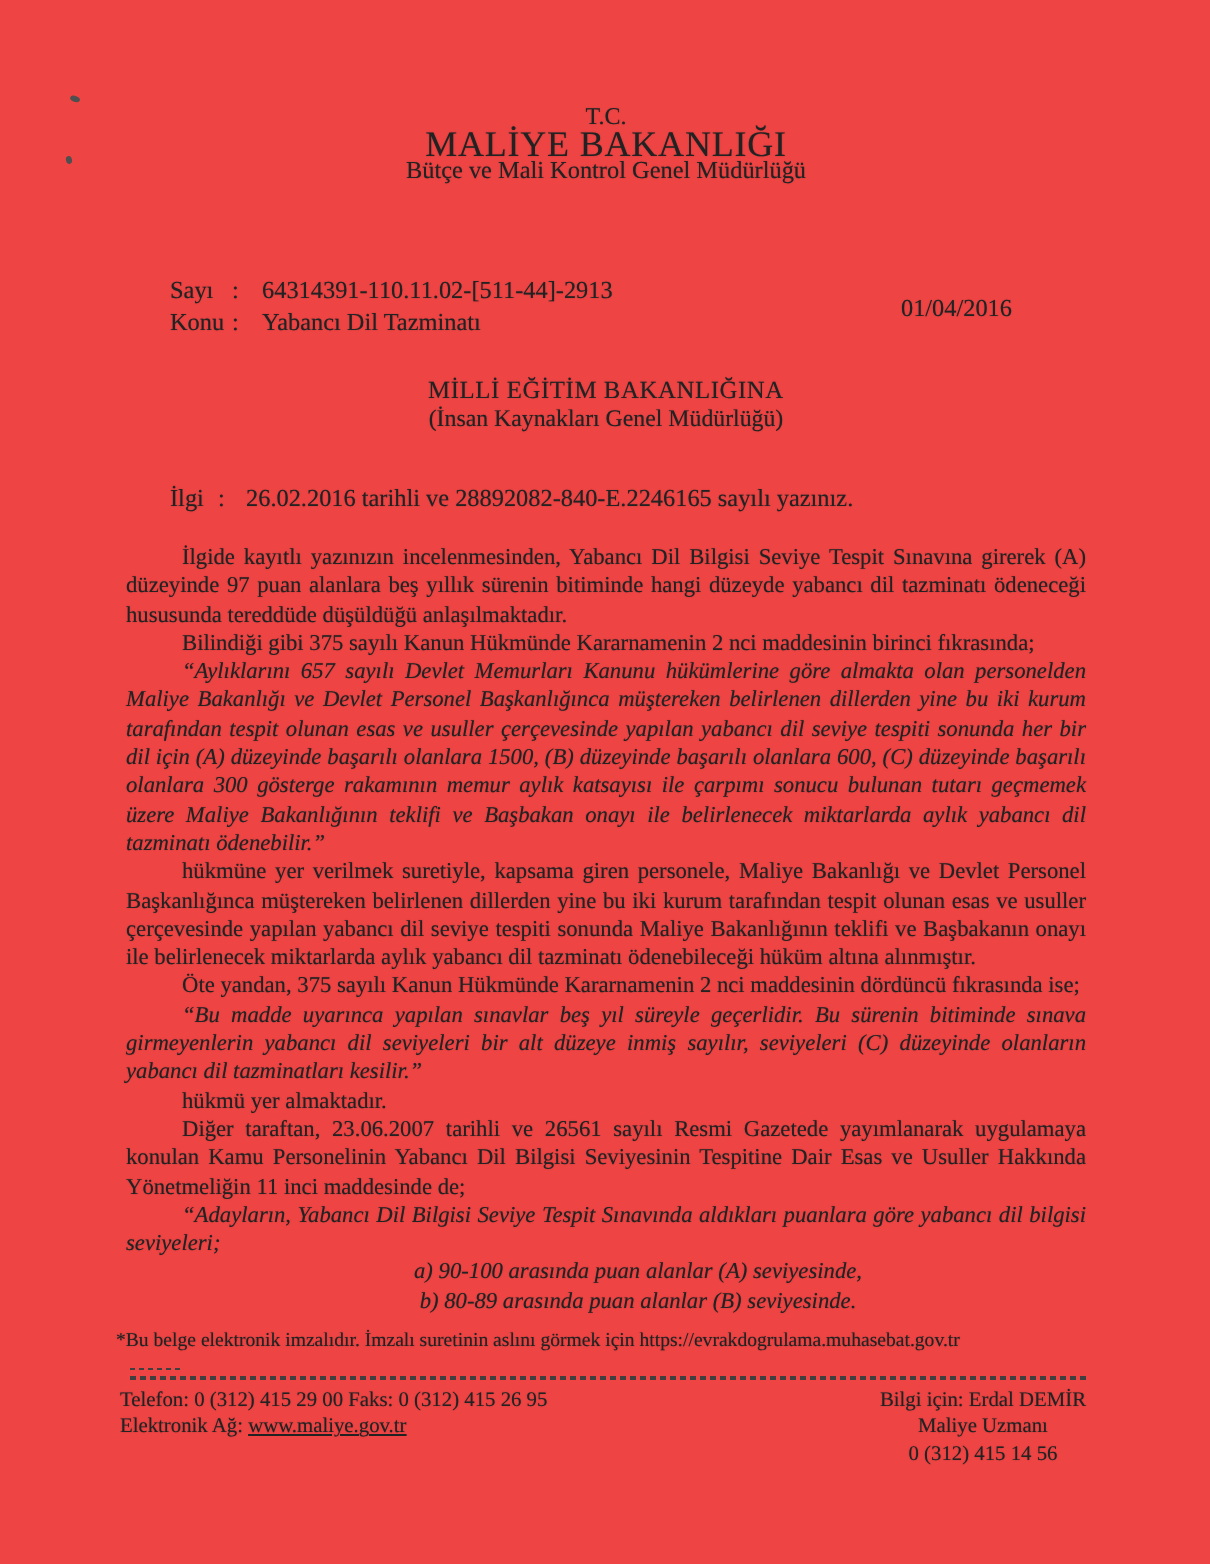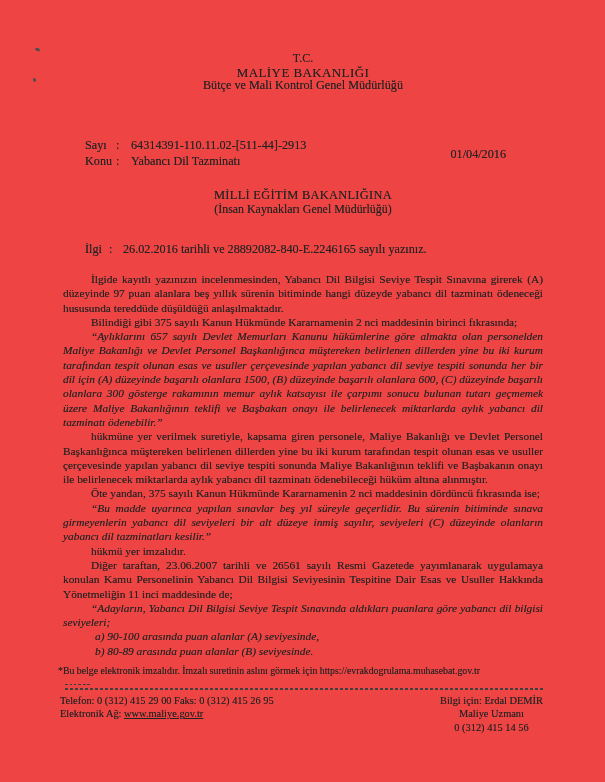--- a/index.html
+++ b/index.html
@@ -15,21 +15,21 @@
     text-shadow:0 0 0.6px rgba(40,40,40,0.55);
   }
   
   .speck { position:absolute; background:#4f4f4f; border-radius:50% 40% 55% 45%; }
   .speck-1 { left:35px; top:48px; width:5px; height:3px; transform:rotate(25deg); }
   .speck-2 { left:33px; top:78px; width:3px; height:4px; transform:rotate(-15deg); }
 
   
   .header { text-align:center; line-height:13.6px; }
   .h-tc { font-size:12px; }
-  .h-ministry { font-size:13px; letter-spacing:0.4px; }
+  .h-ministry { font-size:18px; letter-spacing:0.4px; }
   .h-dept { font-size:12.2px; }
 
   
   .meta { position:relative; margin-top:44px; margin-left:22px; font-size:12.2px; line-height:16px; }
   .meta-row { display:flex; }
   .meta-label { width:31px; }
   .meta-sep { width:15px; }
   .date { position:absolute; right:37px; top:9px; font-size:12.2px; }
 
   
@@ -39,21 +39,21 @@
 
   
   .ref { display:flex; margin-top:25px; margin-left:22px; font-size:12.2px; }
   .ref-label { width:24px; }
   .ref-sep { width:14px; }
 
   
   .body { margin-top:15px; font-size:11.35px; line-height:14.3px; text-align:justify; }
   .para { text-indent:28px; }
   .para-italic { font-style:italic; text-indent:28px; }
-  .para-item { font-style:italic; text-indent:0; margin-left:32px; text-align:left; }
+  .para-item { font-style:italic; text-indent:0; margin-left:32px; text-align:center; }
 
   
   .footnote { margin-top:7px; margin-left:-5px; font-size:9.8px; line-height:12.6px; }
 
   
   .divider-wrap { margin-top:6px; margin-left:2px; }
   .divider-short { width:26px; height:1.6px; margin-bottom:3px;
     background:repeating-linear-gradient(90deg,#3f3f3f 0 2.5px, transparent 2.5px 4.5px); }
   .divider-long { height:1.6px; margin-right:-2px;
     background:repeating-linear-gradient(90deg,#3f3f3f 0 3px, transparent 3px 5px); }
@@ -103,21 +103,21 @@
     <span>26.02.2016 tarihli ve 28892082-840-E.2246165 sayılı yazınız.</span>
   </div>
 
   <div class="body">
     <p class="para">İlgide kayıtlı yazınızın incelenmesinden, Yabancı Dil Bilgisi Seviye Tespit Sınavına girerek (A) düzeyinde 97 puan alanlara beş yıllık sürenin bitiminde hangi düzeyde yabancı dil tazminatı ödeneceği hususunda tereddüde düşüldüğü anlaşılmaktadır.</p>
     <p class="para">Bilindiği gibi 375 sayılı Kanun Hükmünde Kararnamenin 2 nci maddesinin birinci fıkrasında;</p>
     <p class="para-italic">“Aylıklarını 657 sayılı Devlet Memurları Kanunu hükümlerine göre almakta olan personelden Maliye Bakanlığı ve Devlet Personel Başkanlığınca müştereken belirlenen dillerden yine bu iki kurum tarafından tespit olunan esas ve usuller çerçevesinde yapılan yabancı dil seviye tespiti sonunda her bir dil için (A) düzeyinde başarılı olanlara 1500, (B) düzeyinde başarılı olanlara 600, (C) düzeyinde başarılı olanlara 300 gösterge rakamının memur aylık katsayısı ile çarpımı sonucu bulunan tutarı geçmemek üzere Maliye Bakanlığının teklifi ve Başbakan onayı ile belirlenecek miktarlarda aylık yabancı dil tazminatı ödenebilir.”</p>
     <p class="para">hükmüne yer verilmek suretiyle, kapsama giren personele, Maliye Bakanlığı ve Devlet Personel Başkanlığınca müştereken belirlenen dillerden yine bu iki kurum tarafından tespit olunan esas ve usuller çerçevesinde yapılan yabancı dil seviye tespiti sonunda Maliye Bakanlığının teklifi ve Başbakanın onayı ile belirlenecek miktarlarda aylık yabancı dil tazminatı ödenebileceği hüküm altına alınmıştır.</p>
     <p class="para">Öte yandan, 375 sayılı Kanun Hükmünde Kararnamenin 2 nci maddesinin dördüncü fıkrasında ise;</p>
     <p class="para-italic">“Bu madde uyarınca yapılan sınavlar beş yıl süreyle geçerlidir. Bu sürenin bitiminde sınava girmeyenlerin yabancı dil seviyeleri bir alt düzeye inmiş sayılır, seviyeleri (C) düzeyinde olanların yabancı dil tazminatları kesilir.”</p>
-    <p class="para">hükmü yer imzalıdır.</p>
+    <p class="para">hükmü yer almaktadır.</p>
     <p class="para">Diğer taraftan, 23.06.2007 tarihli ve 26561 sayılı Resmi Gazetede yayımlanarak uygulamaya konulan Kamu Personelinin Yabancı Dil Bilgisi Seviyesinin Tespitine Dair Esas ve Usuller Hakkında Yönetmeliğin 11 inci maddesinde de;</p>
     <p class="para-italic">“Adayların, Yabancı Dil Bilgisi Seviye Tespit Sınavında aldıkları puanlara göre yabancı dil bilgisi seviyeleri;</p>
     <p class="para-item">a) 90-100 arasında puan alanlar (A) seviyesinde,</p>
     <p class="para-item">b) 80-89 arasında puan alanlar (B) seviyesinde.</p>
   </div>
 
   <div class="footnote">
     <div><span>*Bu belge elektronik imzalıdır. İmzalı suretinin aslını görmek için </span><span>https://evrakdogrulama.muhasebat.gov.tr</span></div>
   </div>
 

